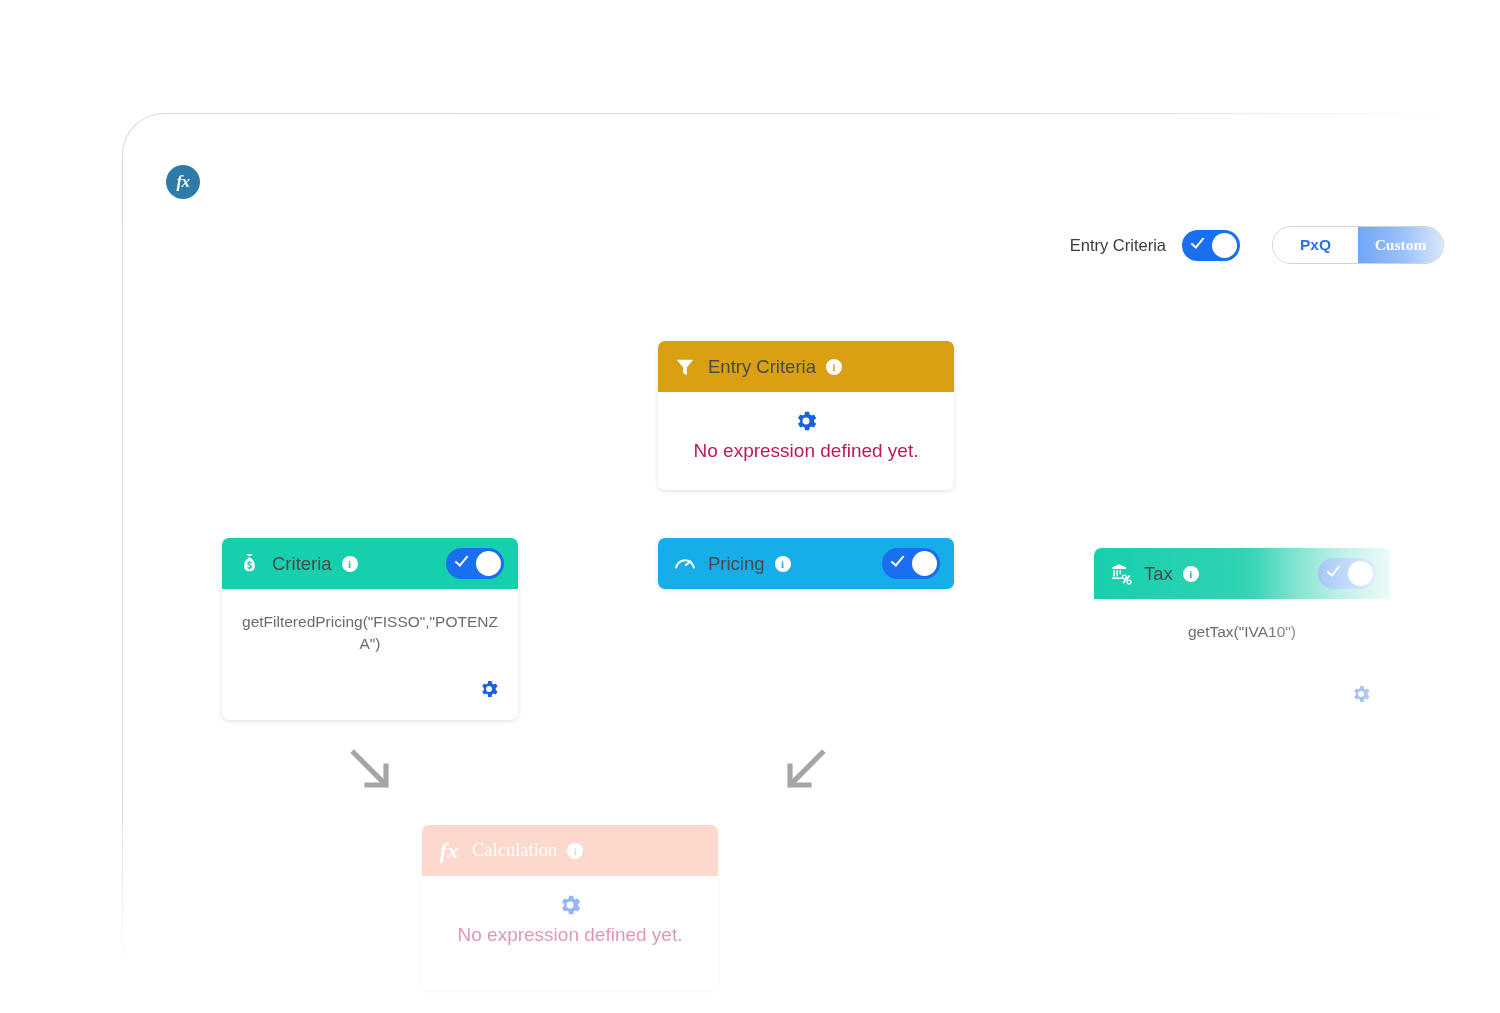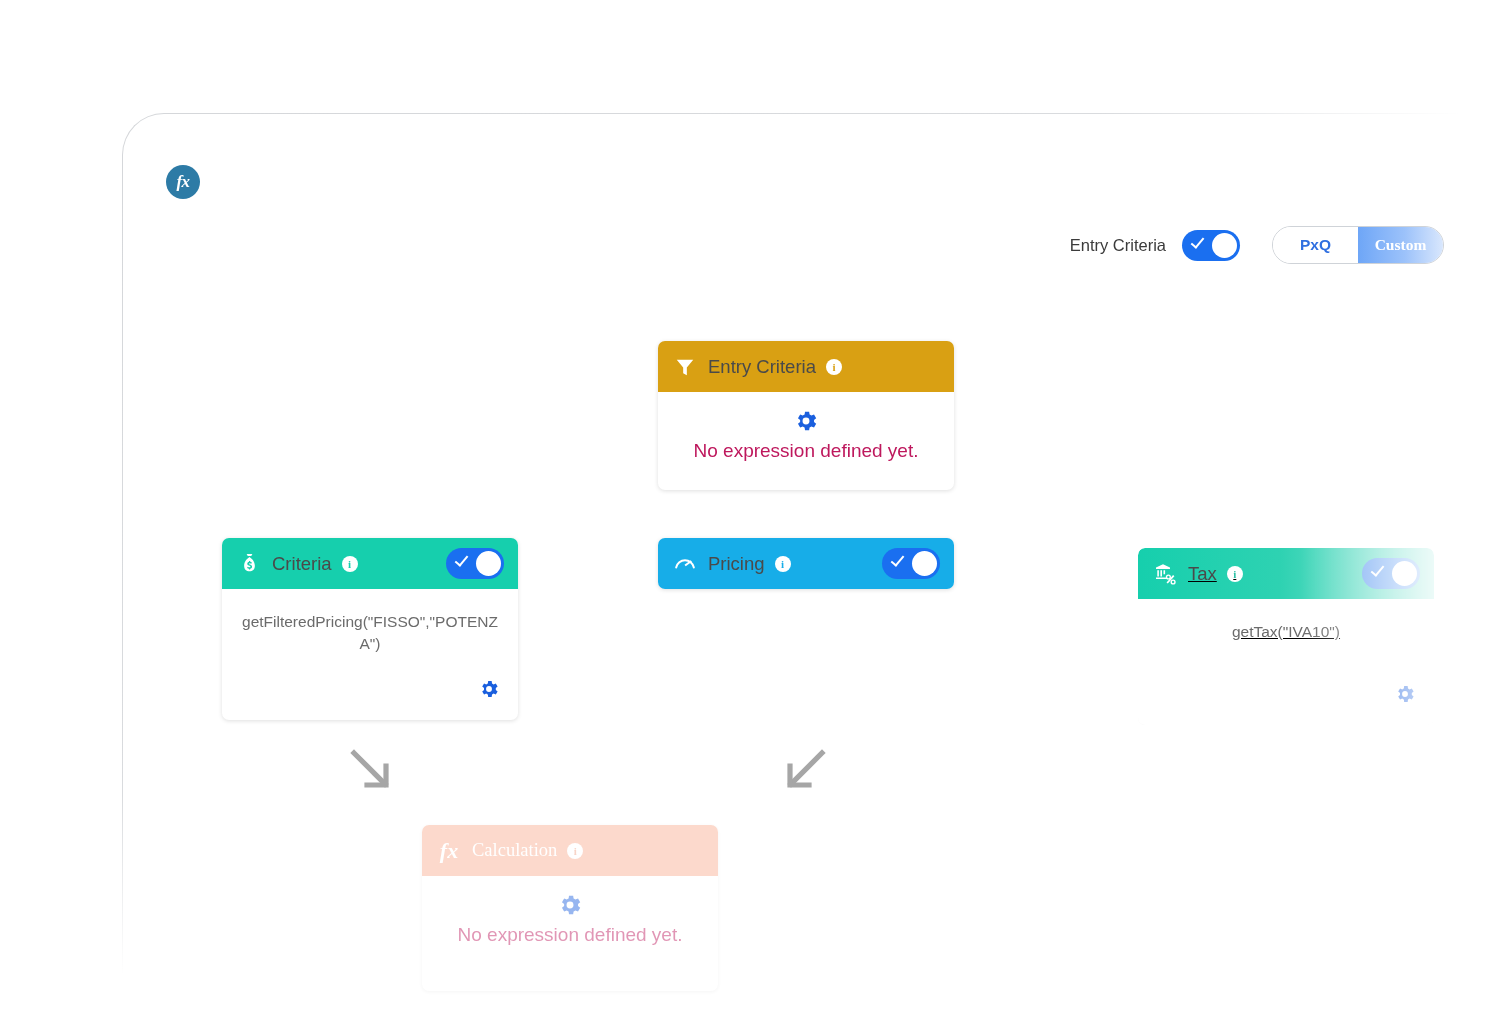--- a/index.html
+++ b/index.html
@@ -212,25 +212,24 @@
   #card-pricing .info-dot { color: #16cfad; }
   #card-pricing .card-body { min-height: 131px; }
 
   #card-quantity { left: 536px; top: 425px; }
   #card-quantity .card-head { background: #17ade8; }
   #card-quantity .info-dot { color: #17ade8; }
   #card-quantity .card-body { min-height: 131px; }
 
   
   #card-tax {
-    left: 1016px; top: 435px;
+    left: 972px; top: 435px;
     -webkit-mask-image: linear-gradient(to right, rgba(0,0,0,1) 0%, rgba(0,0,0,1) 55%, rgba(0,0,0,0.20) 100%);
             mask-image: linear-gradient(to right, rgba(0,0,0,1) 0%, rgba(0,0,0,1) 55%, rgba(0,0,0,0.20) 100%);
     box-shadow: 0 1px 4px rgba(0,0,0,0.08);
-    text-decoration: underline;
   }
   #card-tax .card-head {
     background: linear-gradient(to right, #16cfad 0%, #2ed2b2 48%, #9fe9dc 100%);
   }
   #card-tax .info-dot { color: #2bbfa4; }
   #card-tax .card-body { min-height: 126px; }
   #card-tax .toggle { background: linear-gradient(to right, #6da4f2 0%, #8fbcf8 100%); }
 
   
   #card-calculation {

